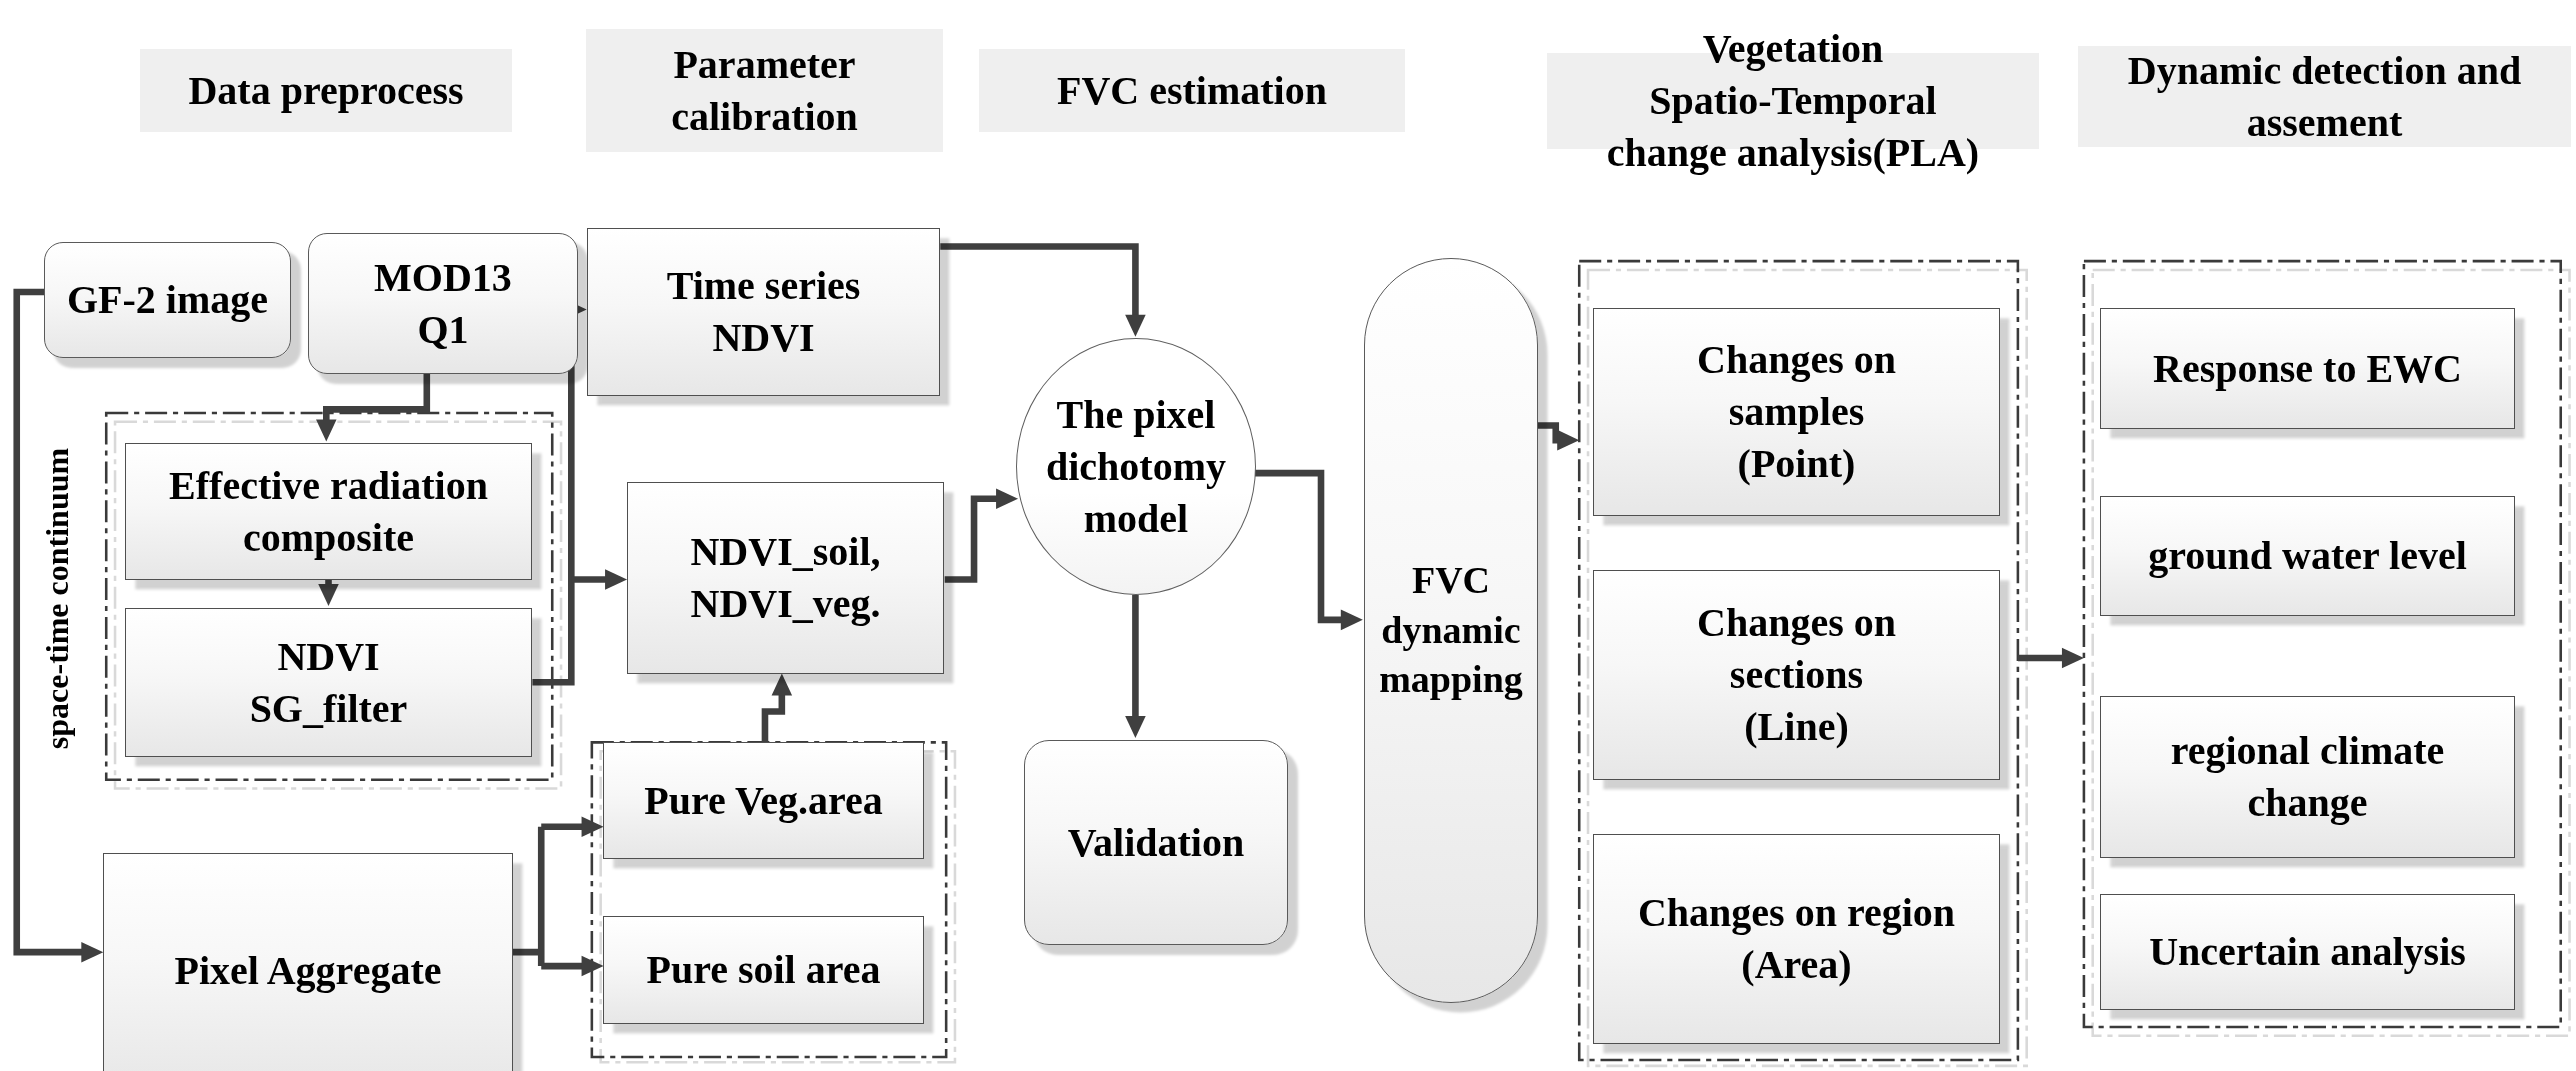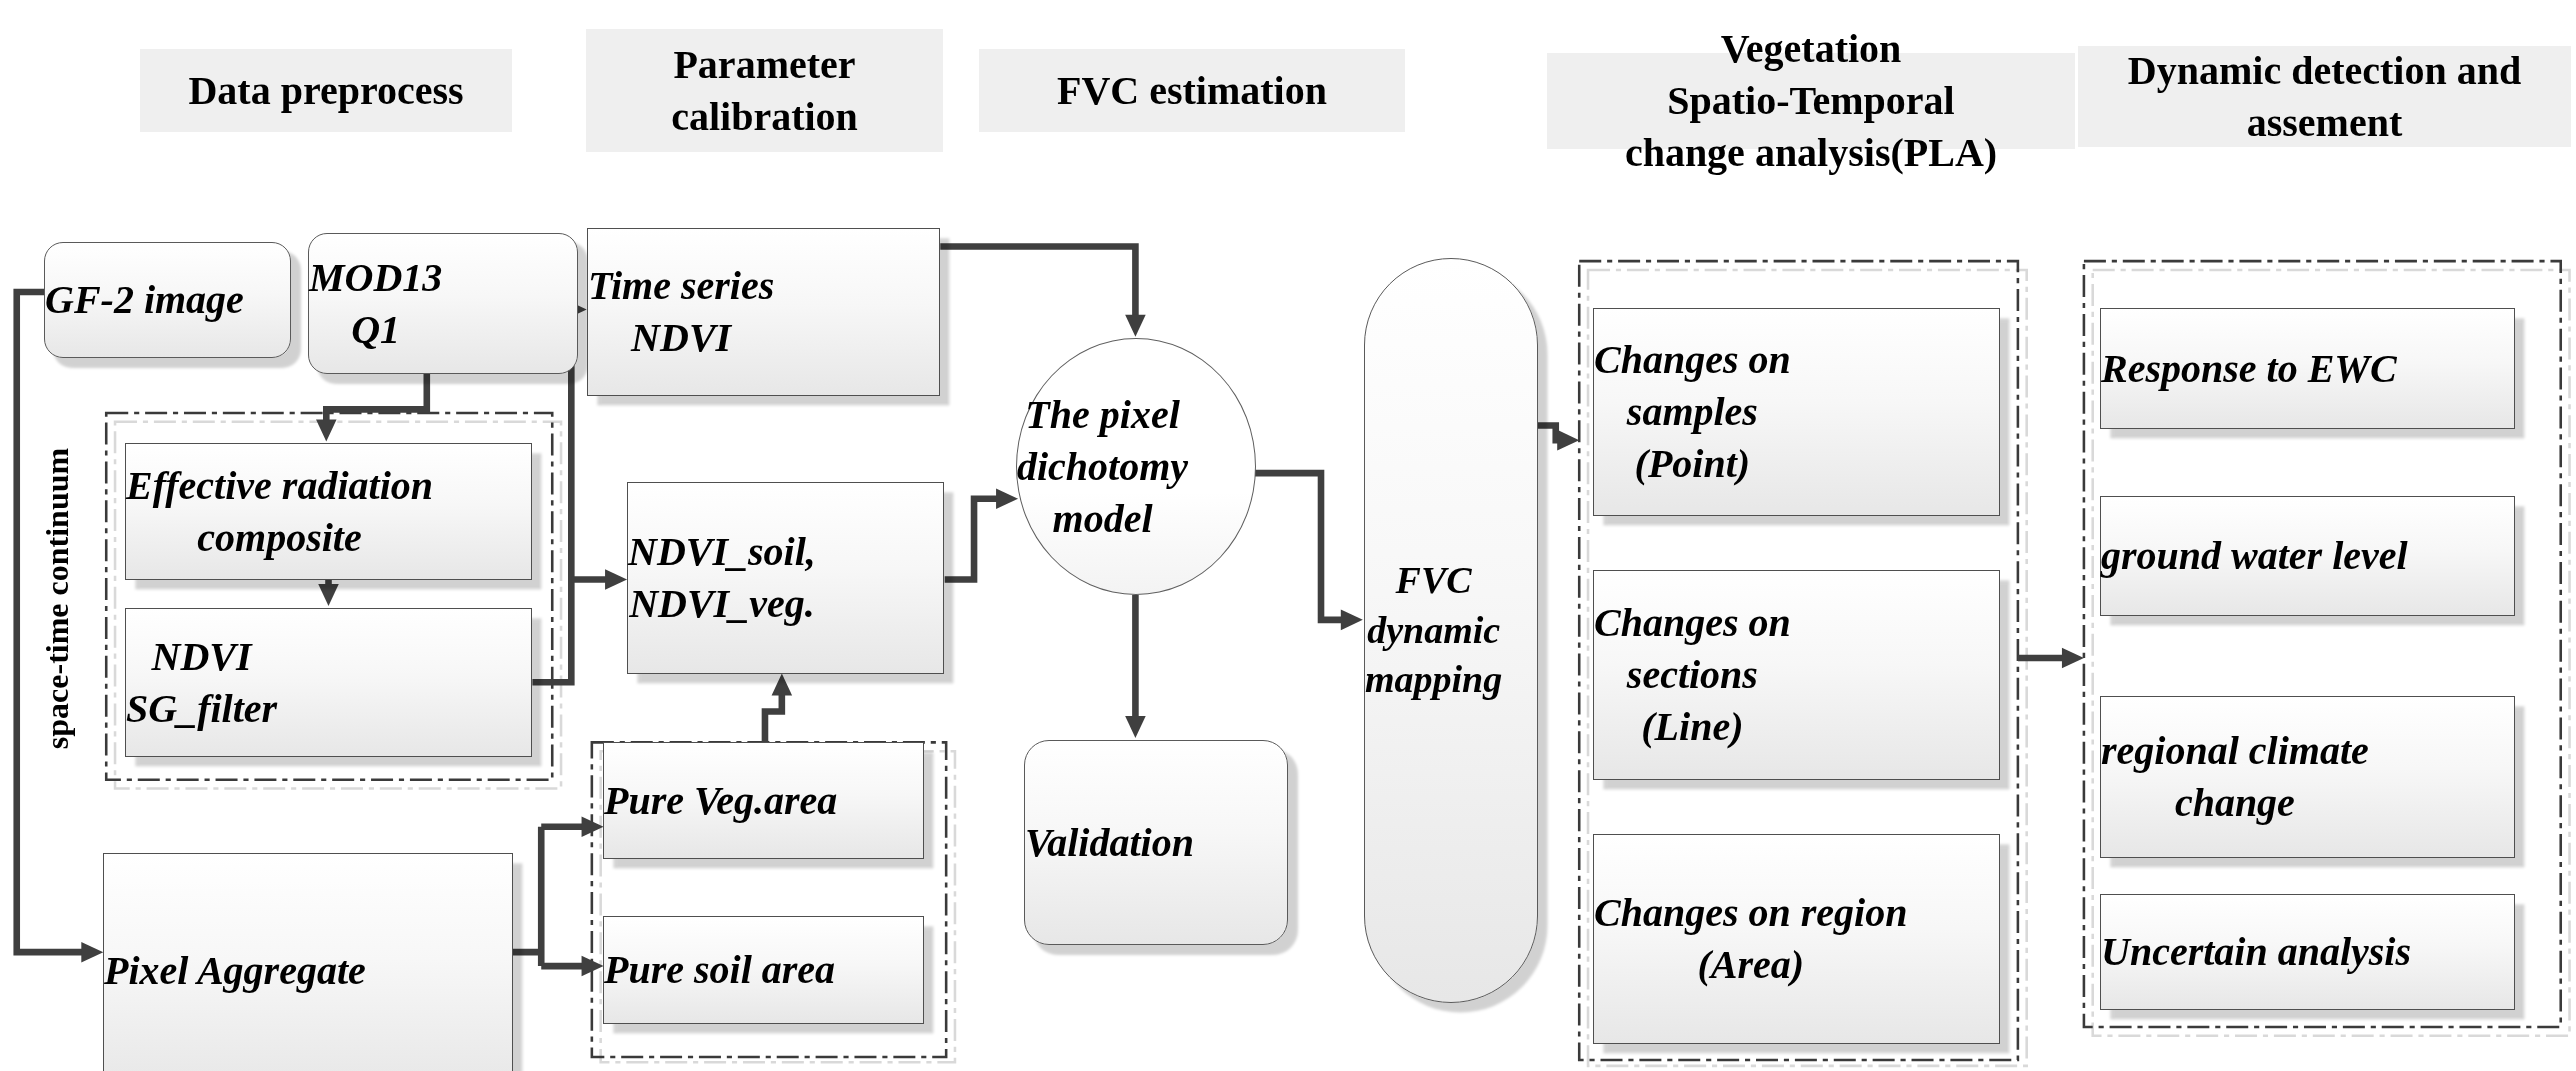--- a/index.html
+++ b/index.html
@@ -9,32 +9,31 @@
   #canvas{
     position:relative;width:2576px;height:1071px;background:#ffffff;overflow:hidden;
     font-family:"Liberation Serif","DejaVu Serif",serif;
   }
   #wires{position:absolute;left:0;top:0;width:2576px;height:1071px;}
   .hdr{
     position:absolute;background:var(--hdr-bg);display:flex;align-items:center;justify-content:center;
     text-align:center;font-weight:bold;font-size:40px;line-height:1.3;color:#000;
   }
   .hdr .lbl{white-space:pre-line;}
-  .hdr-overflow{overflow:visible;padding-left:36px;}
+  .hdr-overflow{overflow:visible;}
   .hdr-overflow .lbl{
     position:absolute;left:50%;top:50%;transform:translate(-50%,-50%);width:120%;
   }
   .node{
     position:absolute;box-sizing:border-box;
     background:linear-gradient(180deg,#ffffff 0%,#f7f7f7 45%,#e7e7e7 100%);
     border:1.5px solid var(--border);
-    display:flex;align-items:center;justify-content:flex-start;text-align:center;
+    display:flex;align-items:center;justify-content:center;text-align:center;
     font-weight:bold;font-size:40px;line-height:1.3;color:#000;
     box-shadow:9.5px 9.5px 2.9px rgba(0,0,0,0.18);
-    font-style:italic;
   }
   .node .lbl{white-space:pre-line;}
   .rounded{border-radius:19px;border-color:var(--border2);}
   .ellipse{border-radius:50%;border:1.5px solid #5f5f5f;box-shadow:none;
     background:linear-gradient(180deg,#ffffff 0%,#ffffff 60%,#f3f3f3 100%);}
   .stadium{border-radius:88px;border-color:var(--border2);font-size:38px;}
   .vtext{
     position:absolute;display:flex;align-items:center;justify-content:center;
     font-weight:bold;font-size:32px;color:#000;transform:rotate(-90deg);
   }

